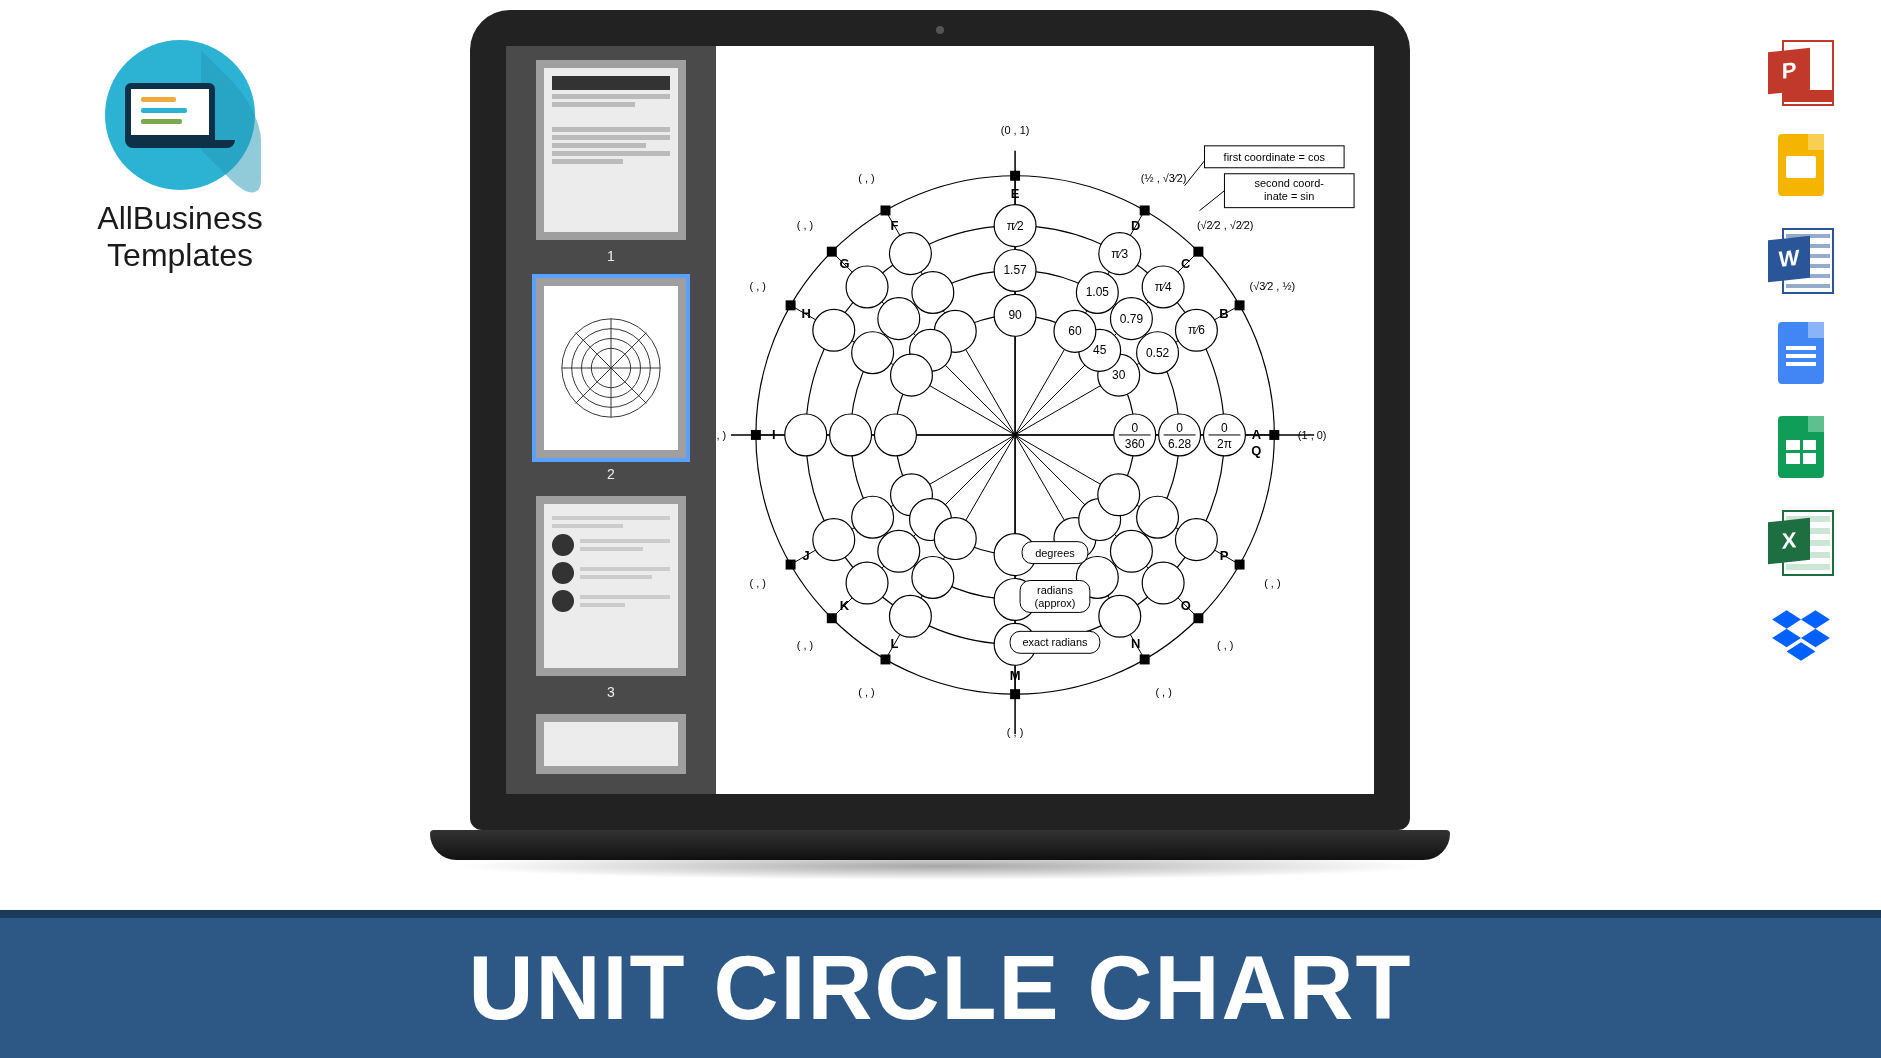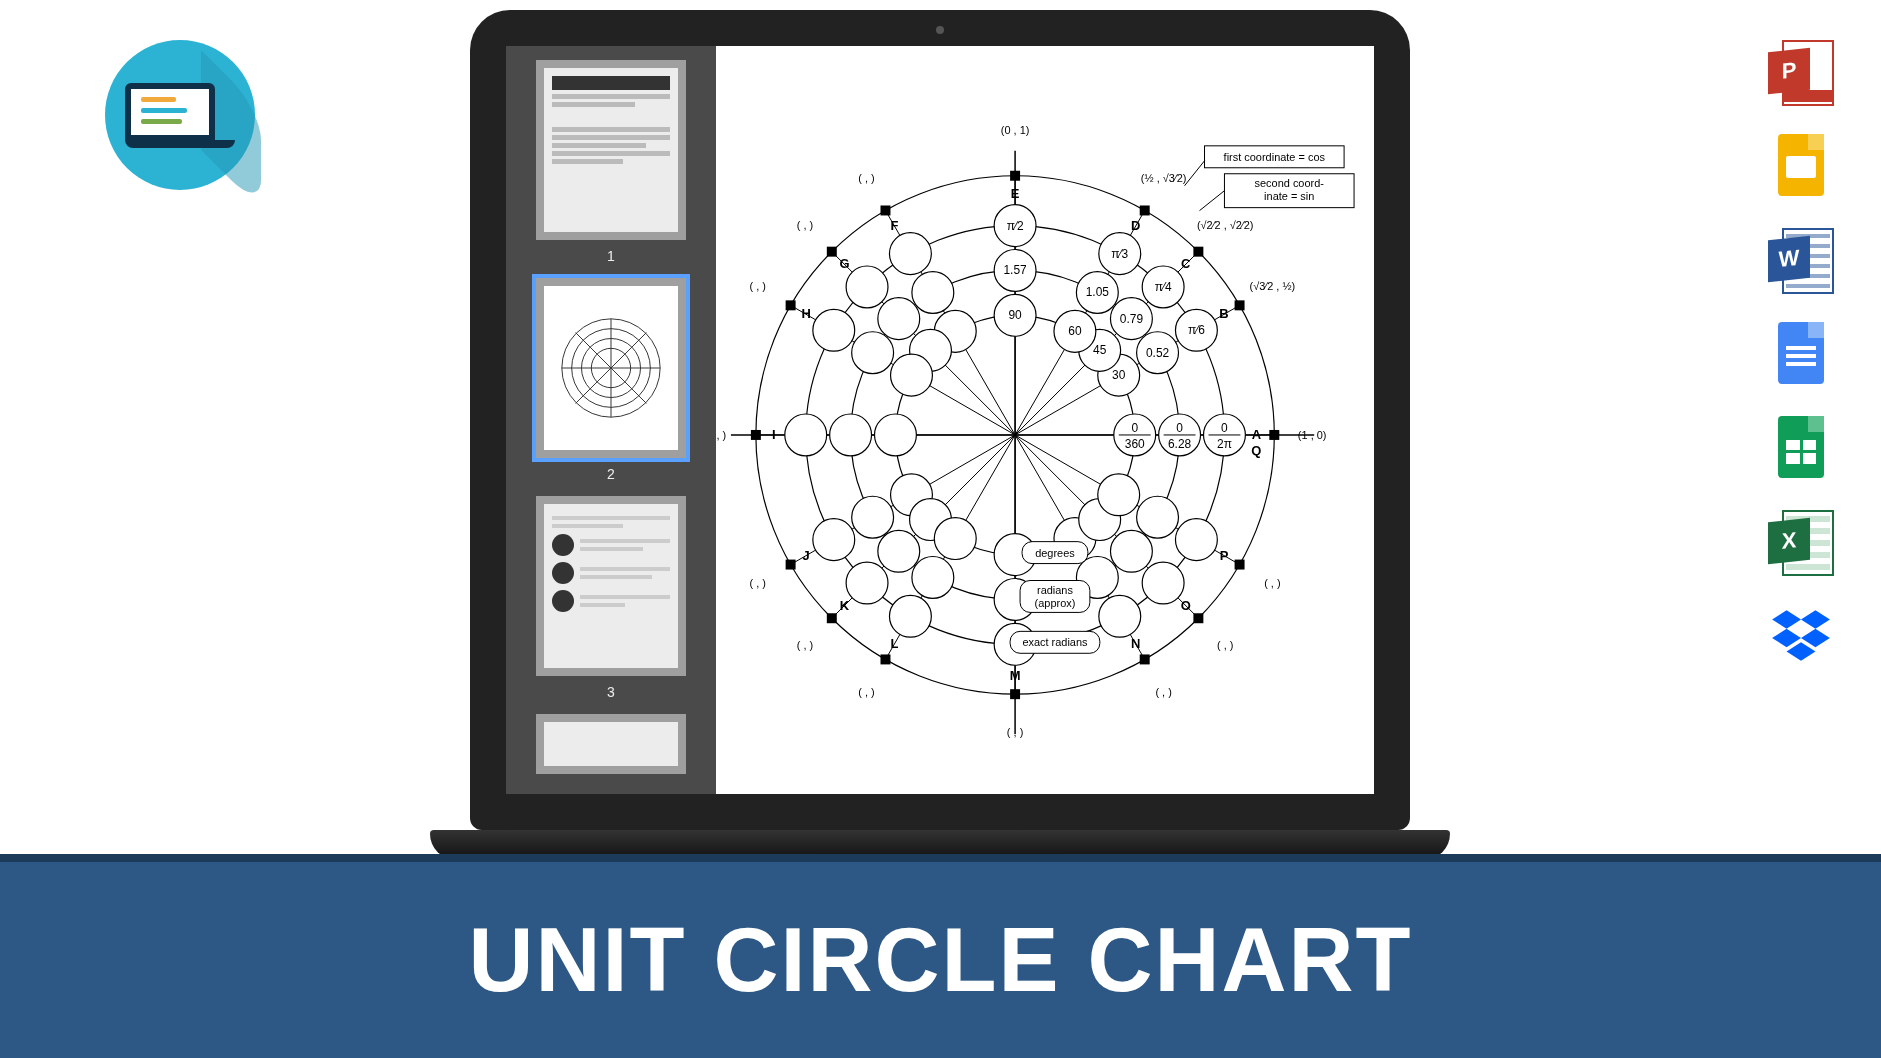--- a/index.html
+++ b/index.html
@@ -192,21 +192,21 @@
   .bubble { fill:#fff; stroke:#000; stroke-width:1.2; }
   .bubtxt { font-size: 12px; font-family: Arial; text-anchor: middle; }
   .bubtxt.sm { font-size: 11px; }
   .outertxt { font-size: 11px; font-family: Arial; text-anchor: middle; }
   .lettxt { font-size: 13px; font-weight: bold; font-family: Arial; text-anchor: middle; }
   .callout { fill:#fff; stroke:#000; stroke-width:1; }
   
   .banner {
     position: absolute;
     left: 0; right: 0; bottom: 0;
-    height: 204px;
+    height: 148px;
     background: #2d5885;
     border-top: 8px solid #1c3a5a;
     display: flex;
     align-items: center;
     justify-content: center;
   }
   .banner-text {
     color: #fff;
     font-size: 90px;
     font-weight: 800;
@@ -221,20 +221,24 @@
   <div class="logo-circle">
     <div class="logo-shadow"></div>
     <div class="laptop-ico">
       <div class="laptop-screen">
         <div class="line l1"></div>
           <div class="line l2"></div>
           <div class="line l3"></div>
       </div>
       <div class="laptop-base"></div>
     </div>
+  </div>
+  <div class="logo-text">
+    <span>AllBusiness</span><br>
+    <span>Templates</span>
   </div>
 </div>
 
 <div class="app-icons">
   <div class="app-ico ico-pp">
     <div class="back"></div>
       <div class="bar"></div>
     <div class="sq">P</div>
   </div>
   <div class="app-ico ico-gsl">

